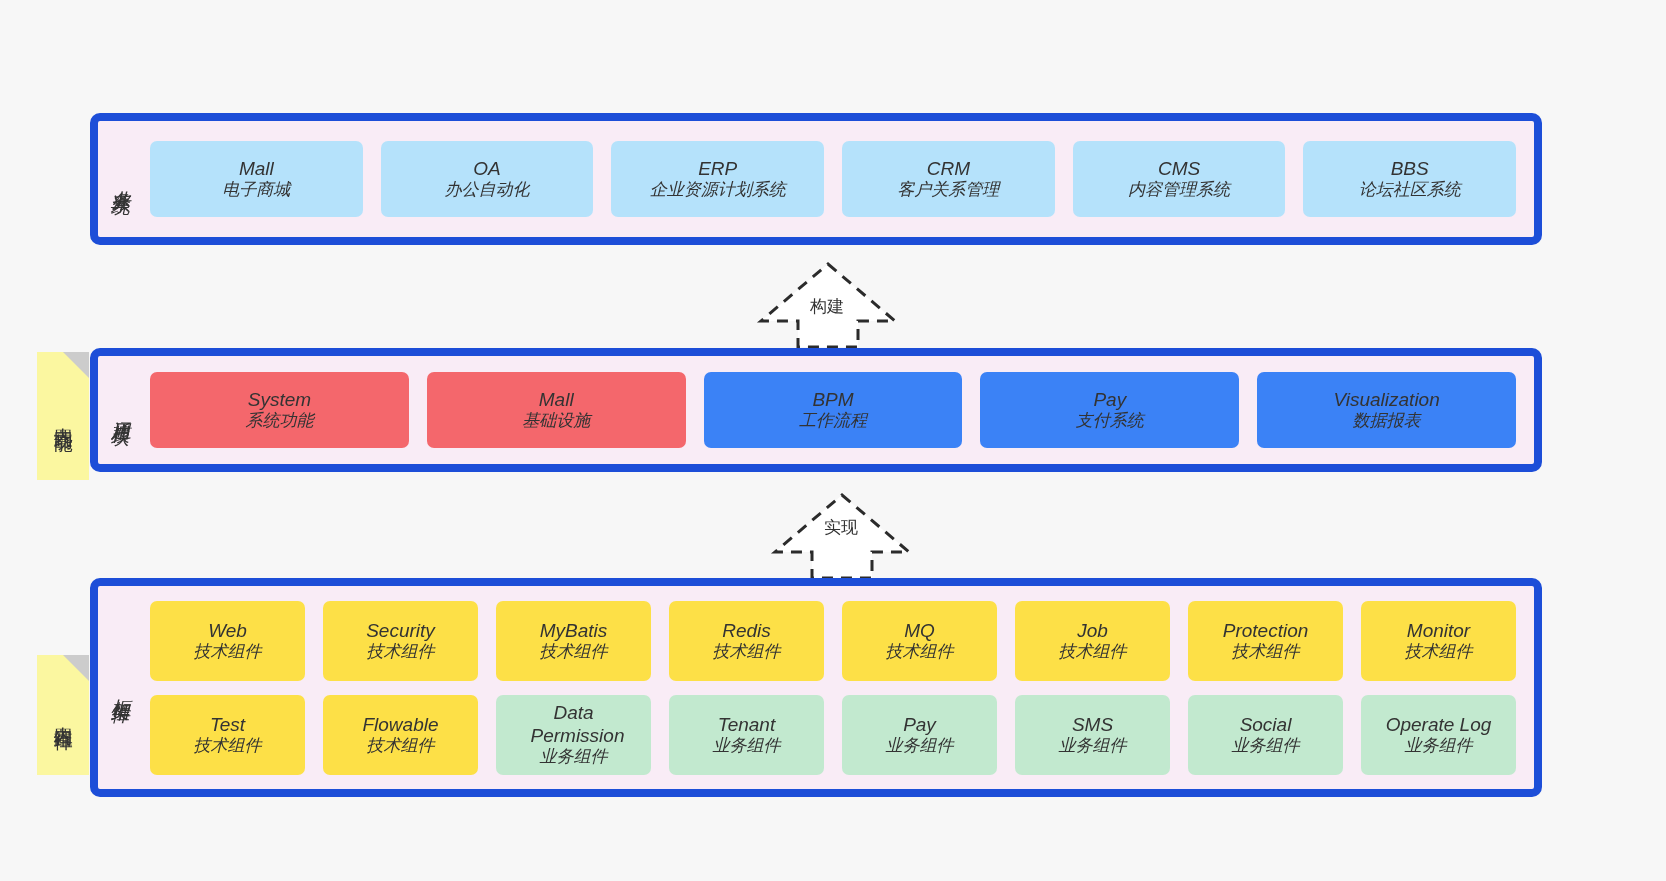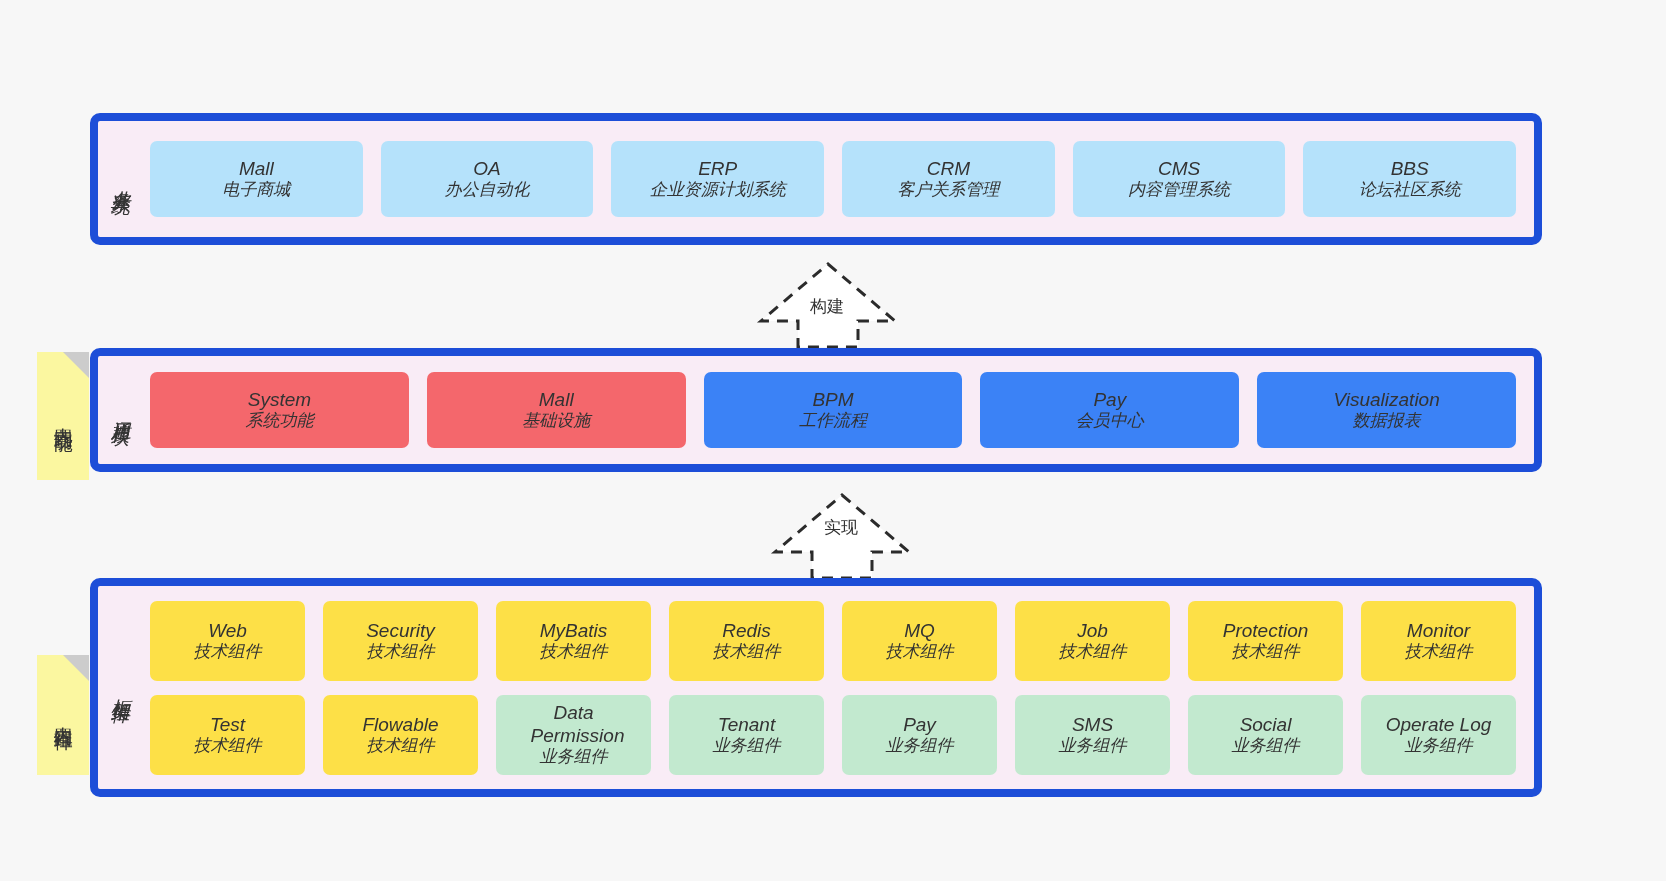--- a/index.html
+++ b/index.html
@@ -190,21 +190,21 @@
           <span class="t2">基础设施</span>
         </div>
 
         <div class="node n-pink">
           <span class="t1">BPM</span>
           <span class="t2">工作流程</span>
         </div>
 
         <div class="node n-pink">
           <span class="t1">Pay</span>
-          <span class="t2">会员中心</span>
+          <span class="t2">支付系统</span>
         </div>
 
 
         <div class="node n-pink">
           <span class="t1">Visualization</span>
           <span class="t2">数据报表</span>
         </div>
 
       </div>
     </div>

